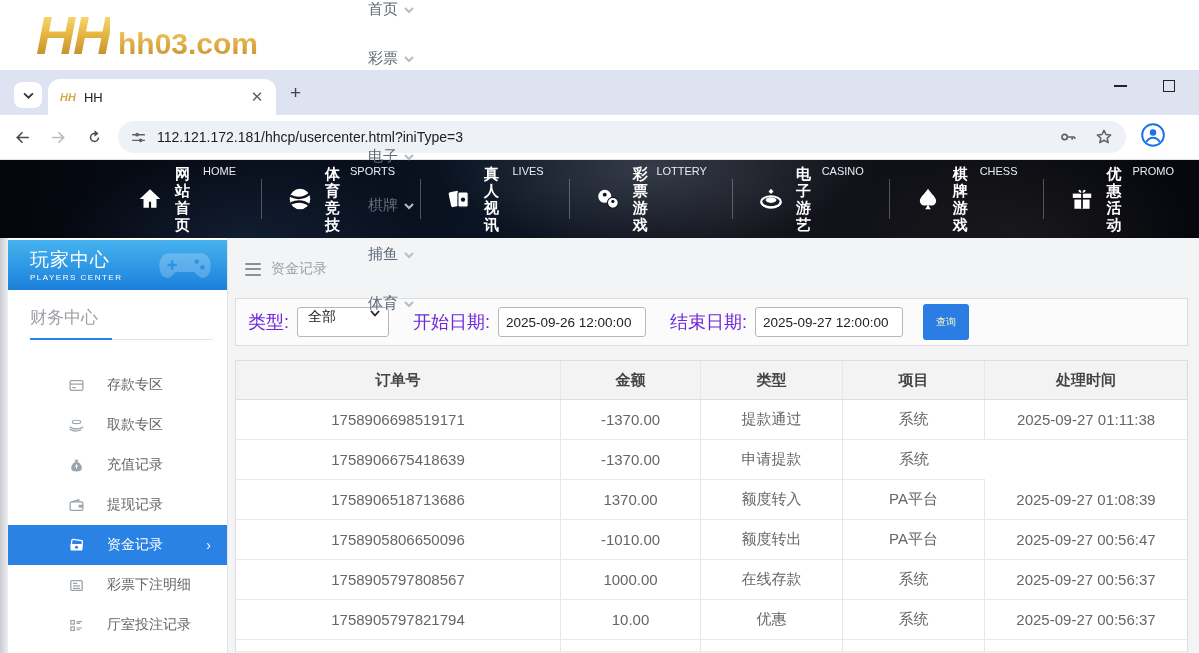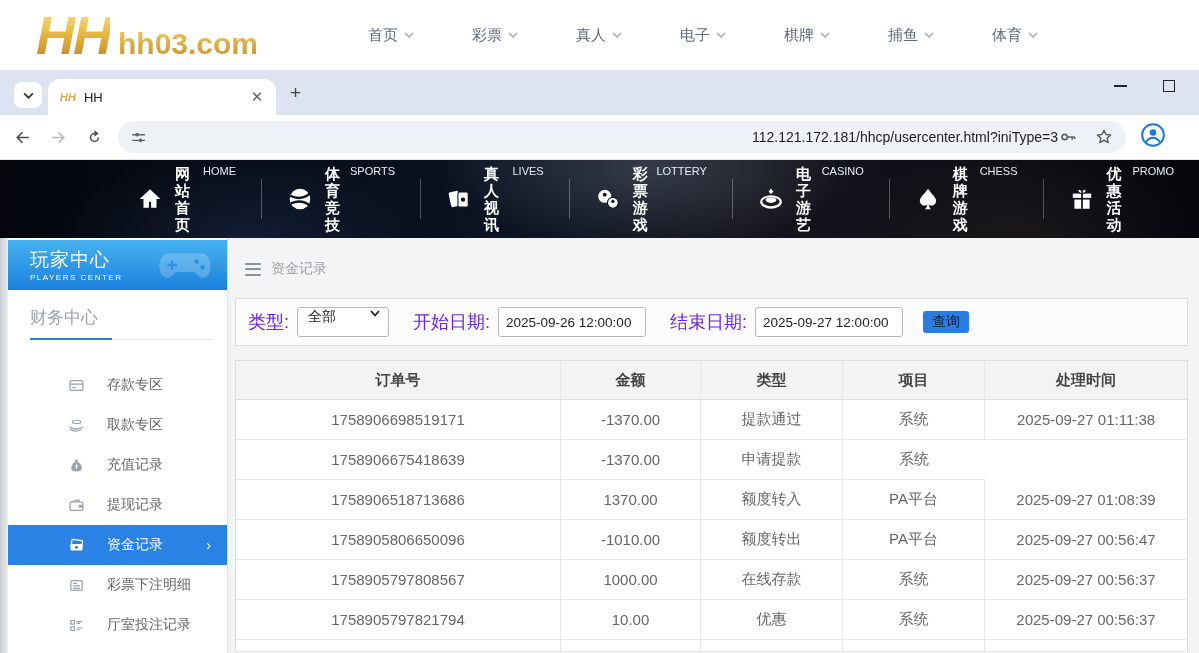--- a/index.html
+++ b/index.html
@@ -7,21 +7,21 @@
   body { font-family:"Liberation Sans","DejaVu Sans",sans-serif; background:#fff; }
   .screen { position:relative; width:1199px; height:653px; overflow:hidden; }
 
   
   .site-top { height:70px; background:#fff; display:flex; align-items:center; position:relative; }
   .logo-wrap { display:flex; align-items:flex-end; padding-left:36px; }
   .logo-hh { font-size:54px; font-weight:900; font-style:italic; line-height:.9;
     background:linear-gradient(#f9e07e,#e8b945 45%,#c08a28); -webkit-background-clip:text; background-clip:text; color:transparent; letter-spacing:-2px;}
   .logo-domain { font-size:30px; font-weight:bold; margin-left:8px; line-height:1;
     background:linear-gradient(#f0c75d,#c8922f); -webkit-background-clip:text; background-clip:text; color:transparent; }
-  .top-nav { position:absolute; left:362px; top:0; height:70px; display:flex; align-items:center; gap:46px; }
+  .top-nav { position:absolute; left:362px; top:0; height:70px; display:flex; align-items:center; gap:30px;flex-direction:column; }
   .top-nav-item { display:flex; align-items:center; gap:6px; color:#5f6b7a; font-size:15px; cursor:pointer; width:58px; justify-content:center;}
   .chev-d { width:10px; height:10px; flex:none; }
   .chev-d path { stroke:#b4bcc8; stroke-width:2; fill:none; }
 
   
   .tabstrip { height:45px; background:#dde3f1; display:flex; align-items:flex-end; position:relative; }
   .tab-search-btn { position:absolute; left:14px; top:12px; width:28px; height:26px; background:#fff; border-radius:8px;
     display:flex; align-items:center; justify-content:center; }
   .tab { position:absolute; left:48px; bottom:0; width:228px; height:36px; background:#fff; border-radius:12px 12px 0 0;
     display:flex; align-items:center; padding:0 10px 0 12px; }
@@ -31,21 +31,21 @@
   .tab-close { color:#5f6368; font-size:15px; width:18px; height:18px; line-height:18px; text-align:center; border-radius:50%; }
   .newtab-btn { position:absolute; left:290px; top:14px; font-size:19px; color:#444; line-height:18px; }
   .win-controls { position:absolute; right:24px; top:10px; display:flex; gap:36px; align-items:center; }
   .win-min { width:13px; height:1.5px; background:#222; }
   .win-max { width:12px; height:12px; border:1.5px solid #222; }
 
   .toolbar { height:45px; background:#fff; display:flex; align-items:center; border-bottom:1px solid #e4e4e4; }
   .nav-btn { width:28px; height:28px; display:flex; align-items:center; justify-content:center; margin-left:8px; }
   .nav-btn svg { width:19px; height:19px; }
   .omnibox { margin-left:10px; width:1008px; height:32px; background:#eef1f6; border-radius:16px;
-    display:flex; align-items:center; padding:14px 12px;text-align:right; }
+    display:flex; align-items:center; padding:14px 12px; }
   .site-info-icon { width:17px; height:17px; flex:none; }
   .url-text { font-size:14px; color:#202124; margin-left:10px; flex:1; }
   .omni-icons { display:flex; align-items:center; gap:16px; }
   .avatar-btn { margin-left:14px; }
   .avatar-btn svg { width:26px; height:26px; }
 
   
   .game-nav { height:78px; background:
     radial-gradient(ellipse 300px 120px at 54% 10%, rgba(150,160,180,.28), transparent 70%),
     radial-gradient(ellipse 260px 140px at 20% 110%, rgba(40,60,100,.35), transparent 70%),
@@ -83,21 +83,21 @@
   .crumb { height:38px; display:flex; align-items:center; gap:10px; padding-left:10px; color:#9aa0a6; font-size:14px; }
   .crumb-ico { width:16px; height:13px; display:flex; flex-direction:column; justify-content:space-between; }
   .crumb-ico i { height:2px; background:#8a9299; border-radius:1px; }
 
   .filterbox { margin-top:10px; height:48px; border:1px solid #ddd; background:#fbfbfb; display:flex; align-items:center; padding-left:12px; gap:8px; }
   .f-label { font-size:18px; color:#6d28d9; }
   .f-select { width:92px; height:30px; border:1px solid #b8b8b8; border-radius:3px; background:#fff; display:flex; justify-content:space-between; padding:0 8px 0 10px; font-size:14px; color:#222; cursor:pointer; }
   .f-select svg { width:10px; height:10px; }
   .f-gap { width:8px; }
   .f-input { width:148px; height:30px; border:1px solid #b8b8b8; border-radius:3px; background:#fff; font-size:13.5px; color:#222; padding:0 7px; font-family:"Liberation Sans","DejaVu Sans",sans-serif; }
-  .f-btn { margin-left:12px; width:46px; height:22px; background:#2a7de3; color:#0f172a; border:none; border-radius:3px; font-size:14px; cursor:pointer; }
+  .f-btn { margin-left:12px; width:46px; height:36px; background:#2a7de3; color:#fef9c3; border:none; border-radius:3px; font-size:10px; cursor:pointer; }
 
   .tablebox { margin-top:14px; border:1px solid #ddd; border-bottom:none; background:#fff; }
   .t-row { display:grid; grid-template-columns:325px 140px 142px 142px auto; }
   .t-head { background:#f3f3f3; }
   .t-head .t-cell { height:39px; font-weight:bold; color:#444; font-size:15px; border-bottom:1px solid #ddd; }
   .t-cell { display:flex; align-items:center; justify-content:center; font-size:15px; color:#666; height:40px; border-right:1px solid #e6e6e6; border-bottom:1px solid #e9e9e9; background:#fff; }
   .t-head .t-cell { background:#f3f3f3;font-family:Liberation Serif, serif; }
   .t-cell:last-child { border-right:none; }
   .t-partial { height:12px; background:#fff; }
 </style>

